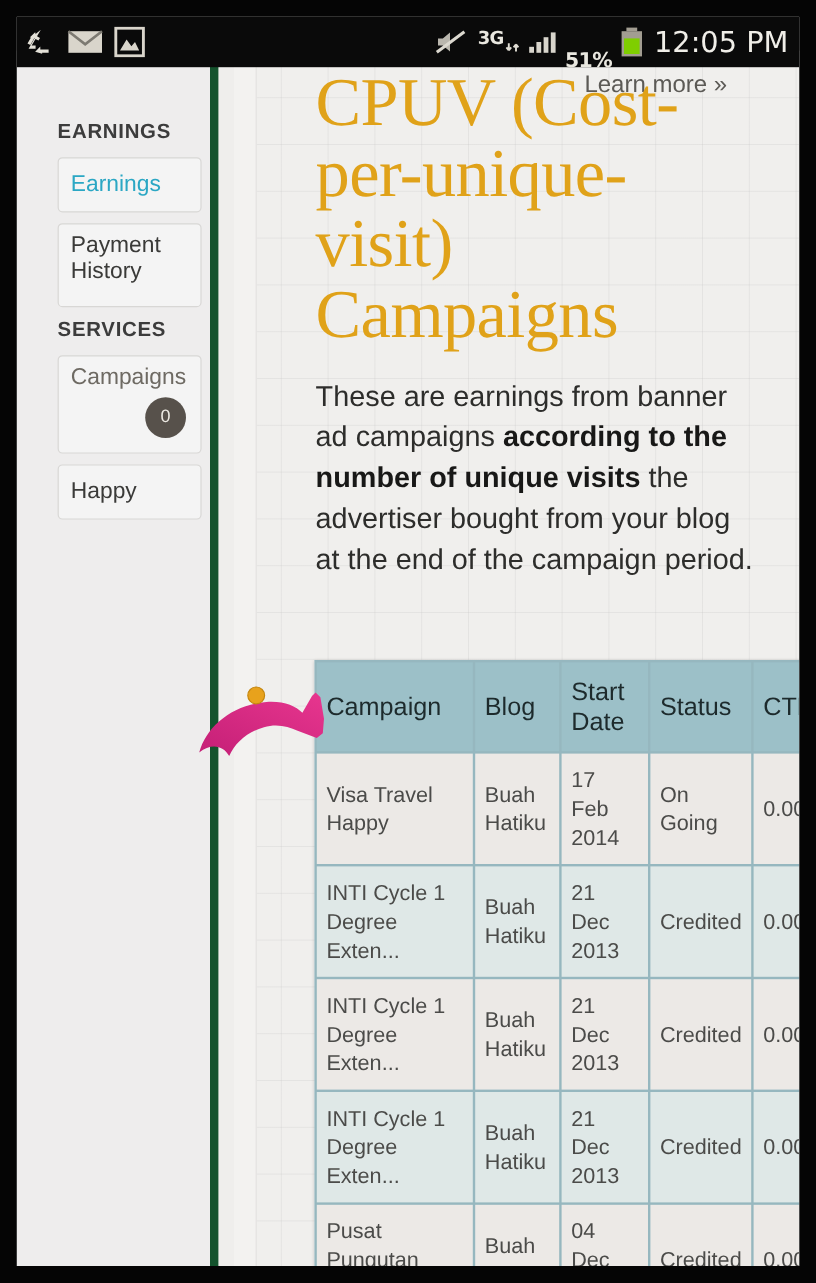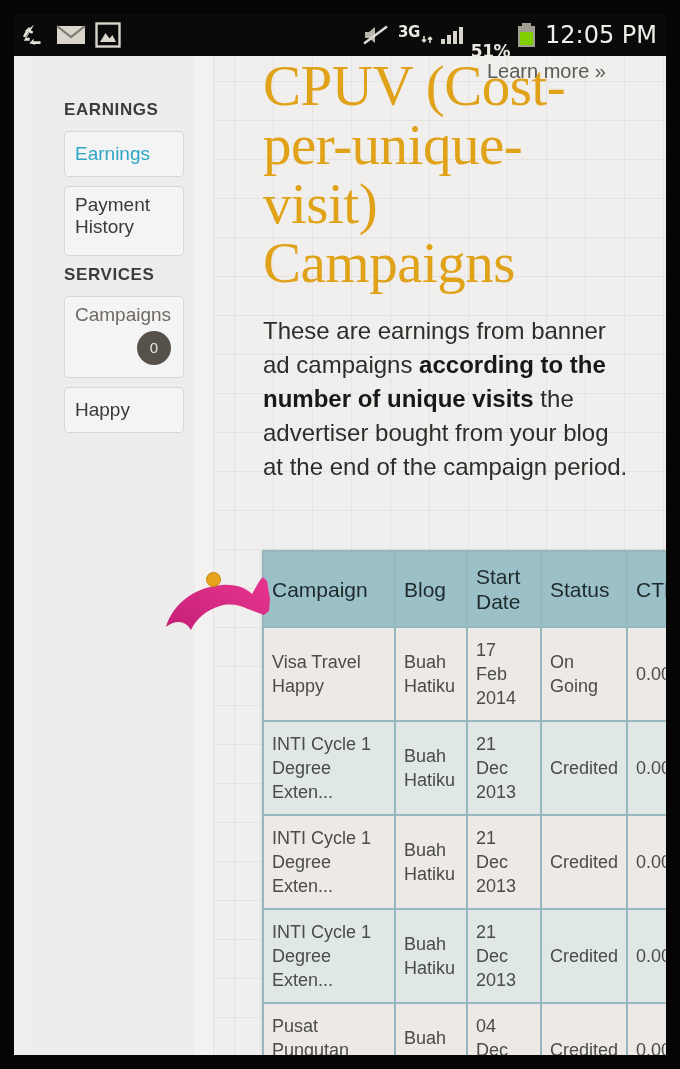--- a/index.html
+++ b/index.html
@@ -89,24 +89,24 @@
     position: absolute;
     left: 0; top: 28px;
     width: 652px; height: 1013px;
     background: #efeeec;
     overflow: hidden;
   }
 
   
   #sidebar {
     position: absolute;
-    left: 16px; top: 0;
+    left: 0; top: 0;
     width: 168px; height: 1013px;
     background: #eeeded;
-    border-right: 1px solid #14532d;
+    border-right: 7px solid #14532d;
   }
   #sidebar-inner { padding: 58px 12px 0 12px; }
 
   .side-head {
     font-size: 17px;
     font-weight: bold;
     color: #3c3c3c;
     letter-spacing: 0.6px;
     padding-left: 22px;
     margin-bottom: 11px;

